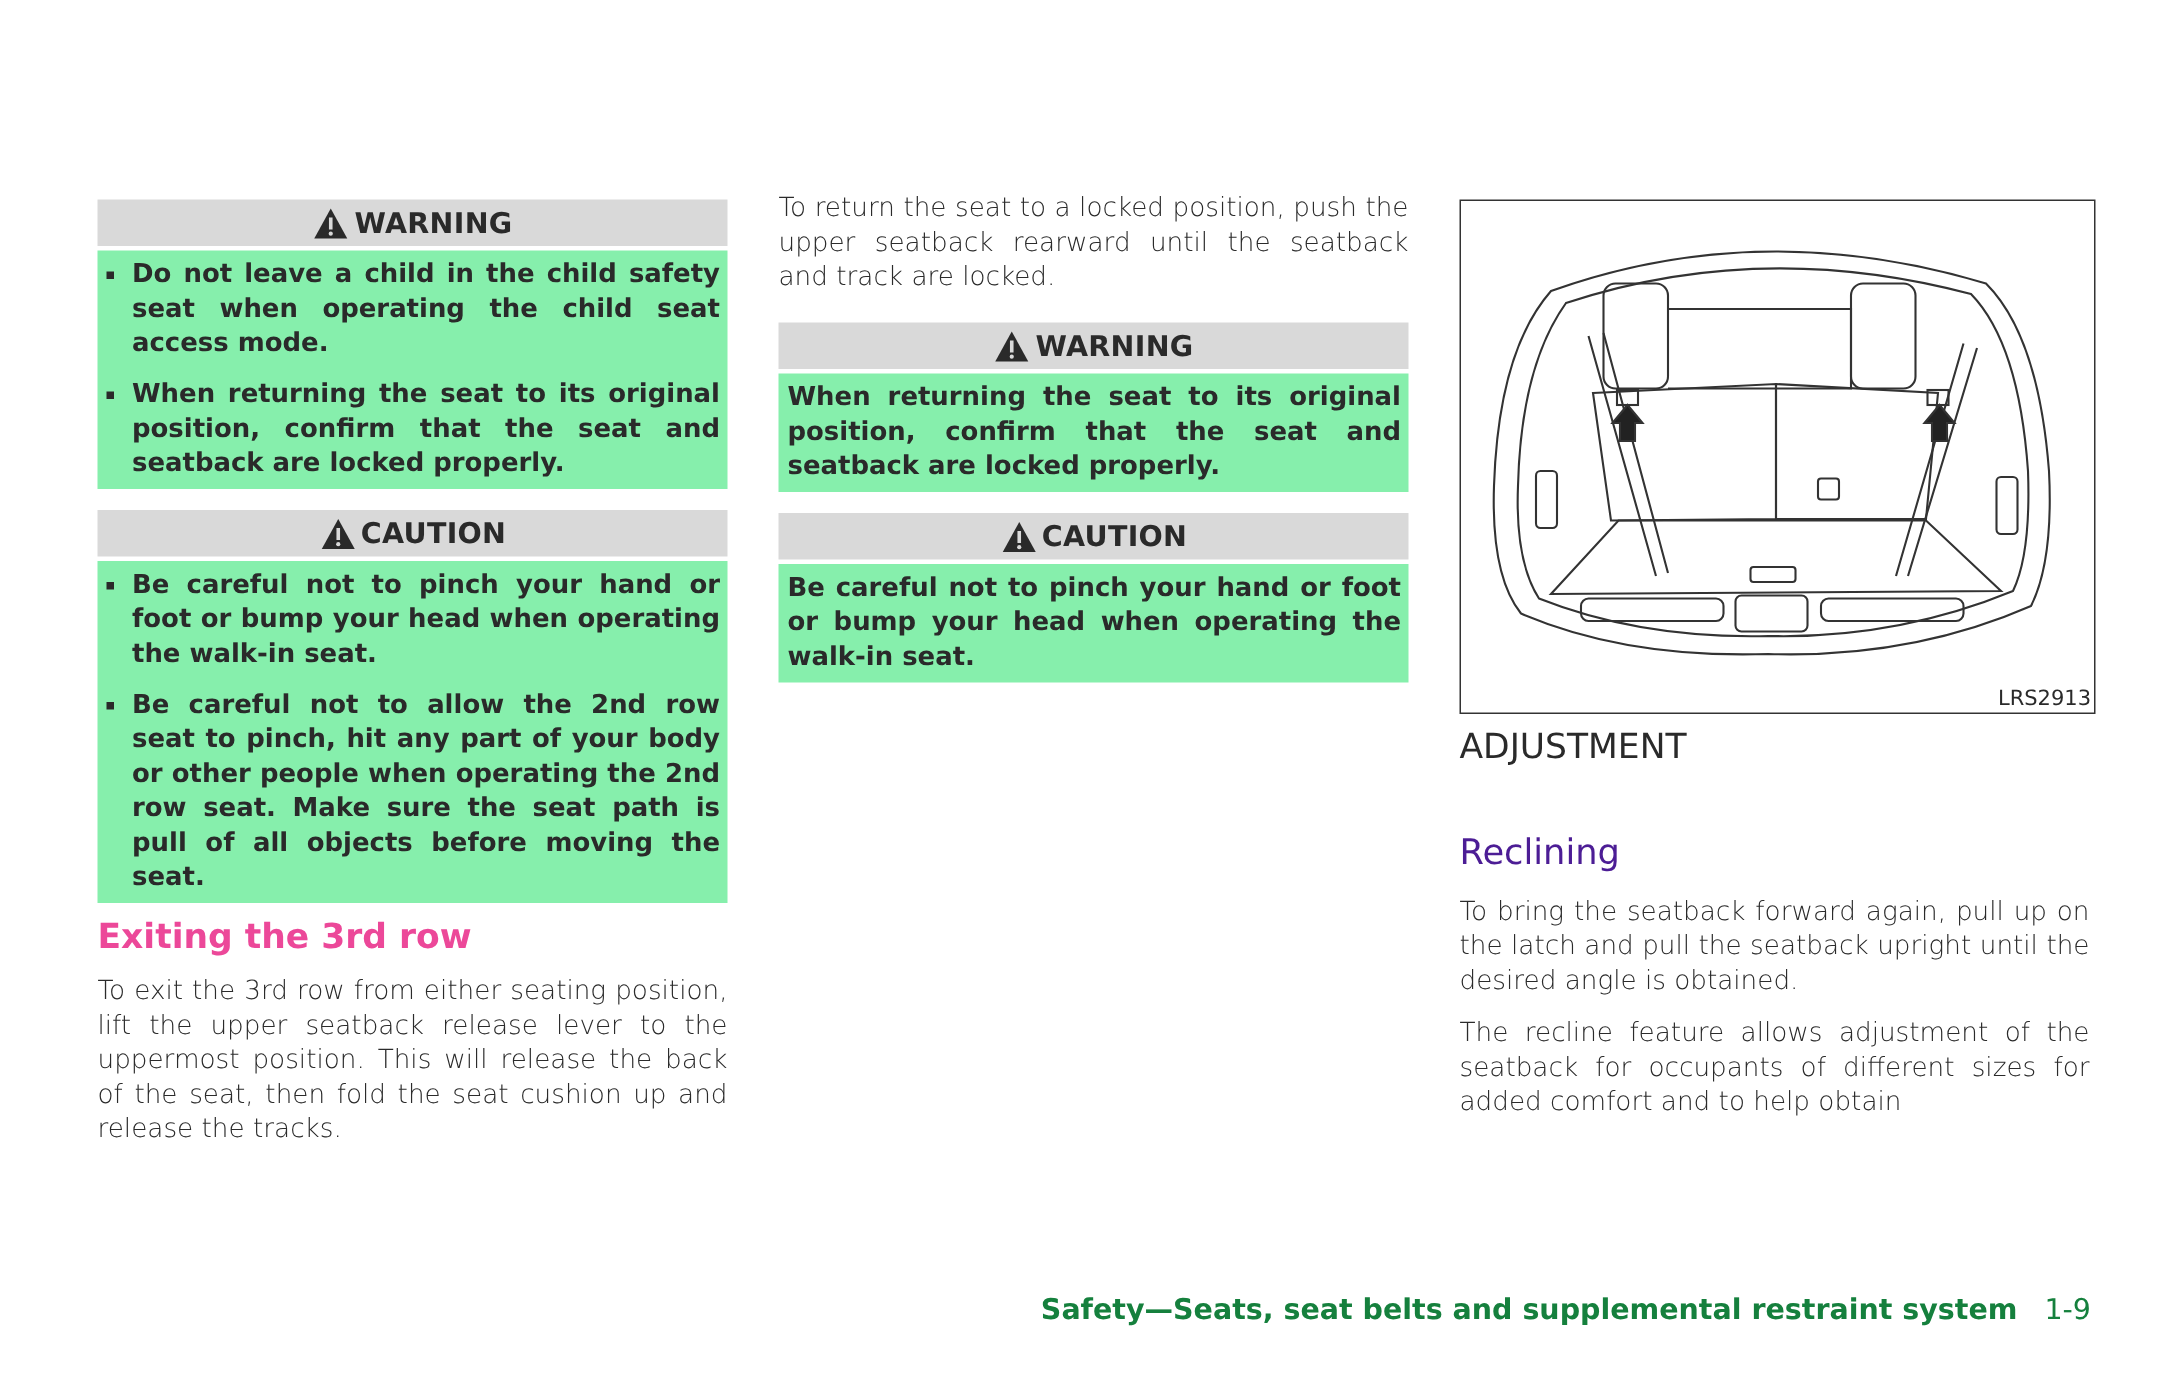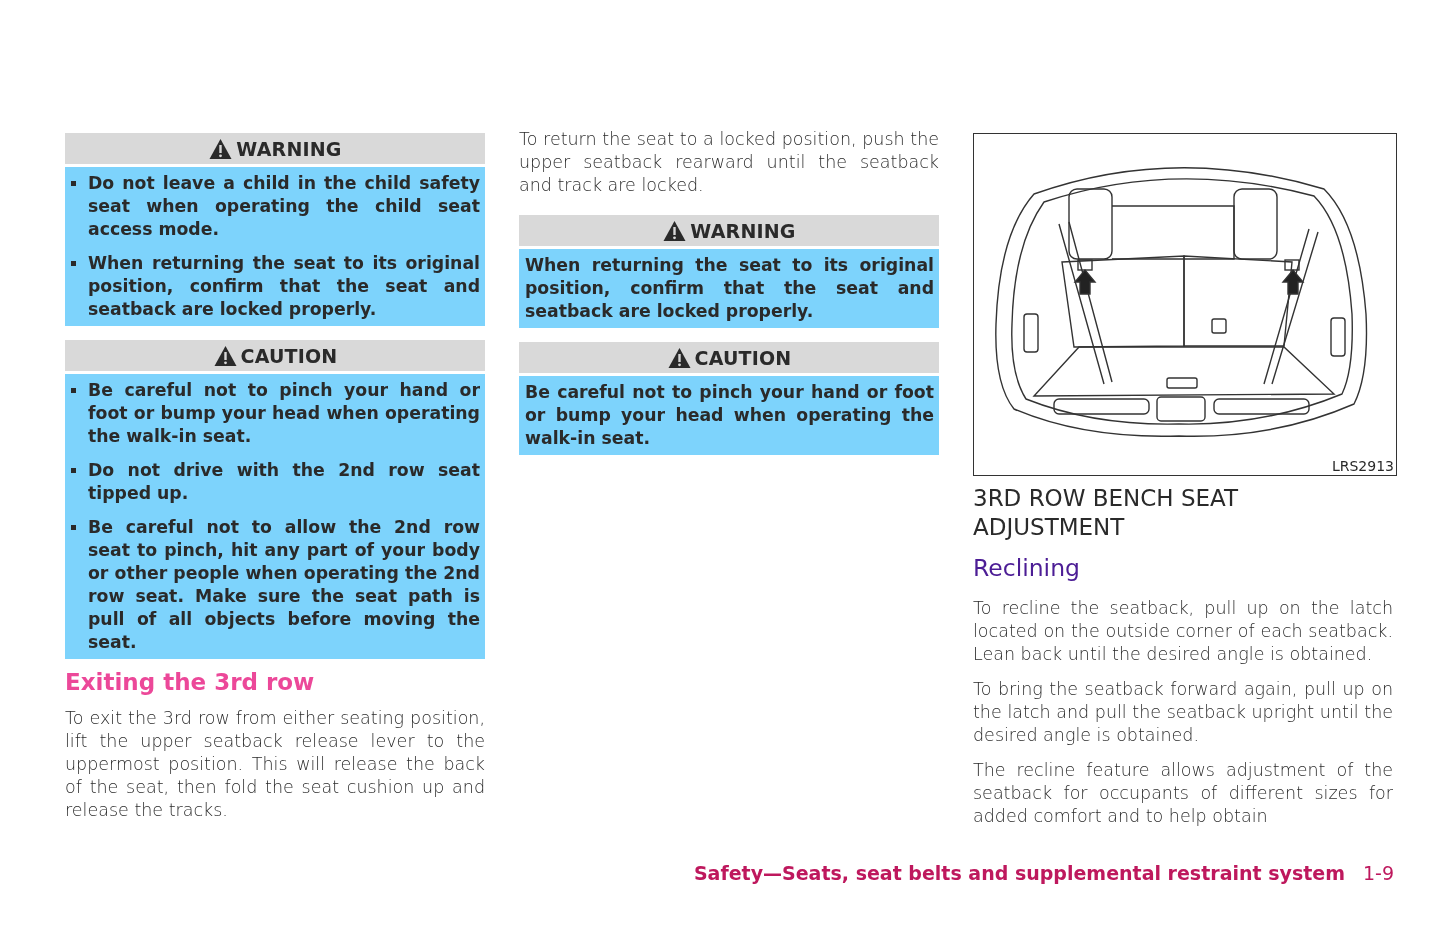--- a/index.html
+++ b/index.html
@@ -10,21 +10,21 @@
     .col { position: absolute; top: 128px; width: 420px; }
     .col-left { left: 65px; }
     .col-mid { left: 519px; }
 
     .band-head {
       background: #d9d9d9; height: 31px; display: flex; align-items: center; justify-content: center;
       font-weight: bold; font-size: 19px; color: #2a2a2a; letter-spacing: 0.2px;
     }
     .band-head .ico { width: 25px; height: 22px; margin-right: 3px; display: inline-block; }
     .band-body {
-      background: #7dd3fc; margin-top: 3px; padding: 5px 5px 5px 6px;
+      background: #86efac; margin-top: 3px; padding: 5px 5px 5px 6px;
       font-weight: bold; font-size: 17.3px; line-height: 23px; color: #2a2a2a;
       text-align: justify;
     }
     .band-body ul { list-style: none; margin: 0; padding: 0; }
     .band-body li { position: relative; padding-left: 17px; margin-bottom: 11px; }
     .band-body li:last-child { margin-bottom: 0; }
     .band-body li .bullet {
       position: absolute; left: 0; top: 9px; width: 5px; height: 5px; background: #2a2a2a;
     }
     .box { margin-bottom: 14px; }
@@ -43,21 +43,21 @@
     .fig-label {
       position: absolute; right: 2px; bottom: 1px; font-size: 14px; color: #2a2a2a;
     }
 
     .h-section { position: absolute; left: 973px; top: 484px; font-size: 23px; line-height: 29px; color: #2a2a2a; font-weight: normal; }
     .h-sub { position: absolute; left: 973px; top: 554px; font-size: 23.5px; color: #4c1d95; }
     .right-text { position: absolute; left: 973px; top: 597px; width: 420px; }
 
     .footer {
       position: absolute; left: 676px; top: 862px; width: 718px; display: flex; justify-content: flex-end; align-items: baseline;
-      font-size: 19px; color: #be185d;
+      font-size: 19px; color: #15803d;
     }
     .footer .ftitle { font-weight: bold; }
     .footer .fpage { margin-left: 18px; font-weight: normal; }
   </style>
 </head>
 <body>
 
 <div class="col col-left" style="top:133px;">
   <div class="box">
     <div class="band-head">
@@ -81,21 +81,20 @@
       <svg class="ico" viewBox="0 0 24 22">
         <path d="M12 1 L23 21 L1 21 Z" fill="#2a2a2a"></path>
         <rect x="10.8" y="7" width="2.4" height="8" fill="#d9d9d9"></rect>
         <circle cx="12" cy="17.8" r="1.4" fill="#d9d9d9"></circle>
       </svg>
       <span>CAUTION</span>
     </div>
     <div class="band-body">
       <ul>
         <li><span class="bullet"></span><span>Be careful not to pinch your hand or foot or bump your head when operating the walk-in seat.</span></li>
-        <li><span class="bullet"></span><span>Do not drive with the 2nd row seat tipped up.</span></li>
         <li><span class="bullet"></span><span>Be careful not to allow the 2nd row seat to pinch, hit any part of your body or other people when operating the 2nd row seat. Make sure the seat path is pull of all objects before moving the seat.</span></li>
       </ul>
     </div>
   </div>
 
   <div class="subhead" style="margin-top:-4px;">Exiting the 3rd row</div>
   <p class="body">To exit the 3rd row from either seating position, lift the upper seatback release lever to the uppermost position. This will release the back of the seat, then fold the seat cushion up and release the tracks.</p>
 </div>
 
 <div class="col col-mid">
@@ -155,27 +154,25 @@
     <rect x="193" y="244" width="30" height="10" rx="2"></rect>
     <rect x="238" y="185" width="14" height="14" rx="2"></rect>
 
     <rect x="50" y="180" width="14" height="38" rx="3"></rect>
     <rect x="357" y="184" width="14" height="38" rx="3"></rect>
   </svg>
   <div class="fig-label">LRS2913</div>
 </div>
 
 <div class="h-section">
-  <div>3RD ROW BENCH SEAT</div>
   <div>ADJUSTMENT</div>
 </div>
 <div class="h-sub">Reclining</div>
 
 <div class="right-text">
-  <p class="body">To recline the seatback, pull up on the latch located on the outside corner of each seatback. Lean back until the desired angle is obtained.</p>
   <p class="body">To bring the seatback forward again, pull up on the latch and pull the seatback upright until the desired angle is obtained.</p>
   <p class="body">The recline feature allows adjustment of the seatback for occupants of different sizes for added comfort and to help obtain</p>
 </div>
 
 <div class="footer">
   <span class="ftitle">Safety—Seats, seat belts and supplemental restraint system</span>
   <span class="fpage">1-9</span>
 </div>
 
 </body></html>

